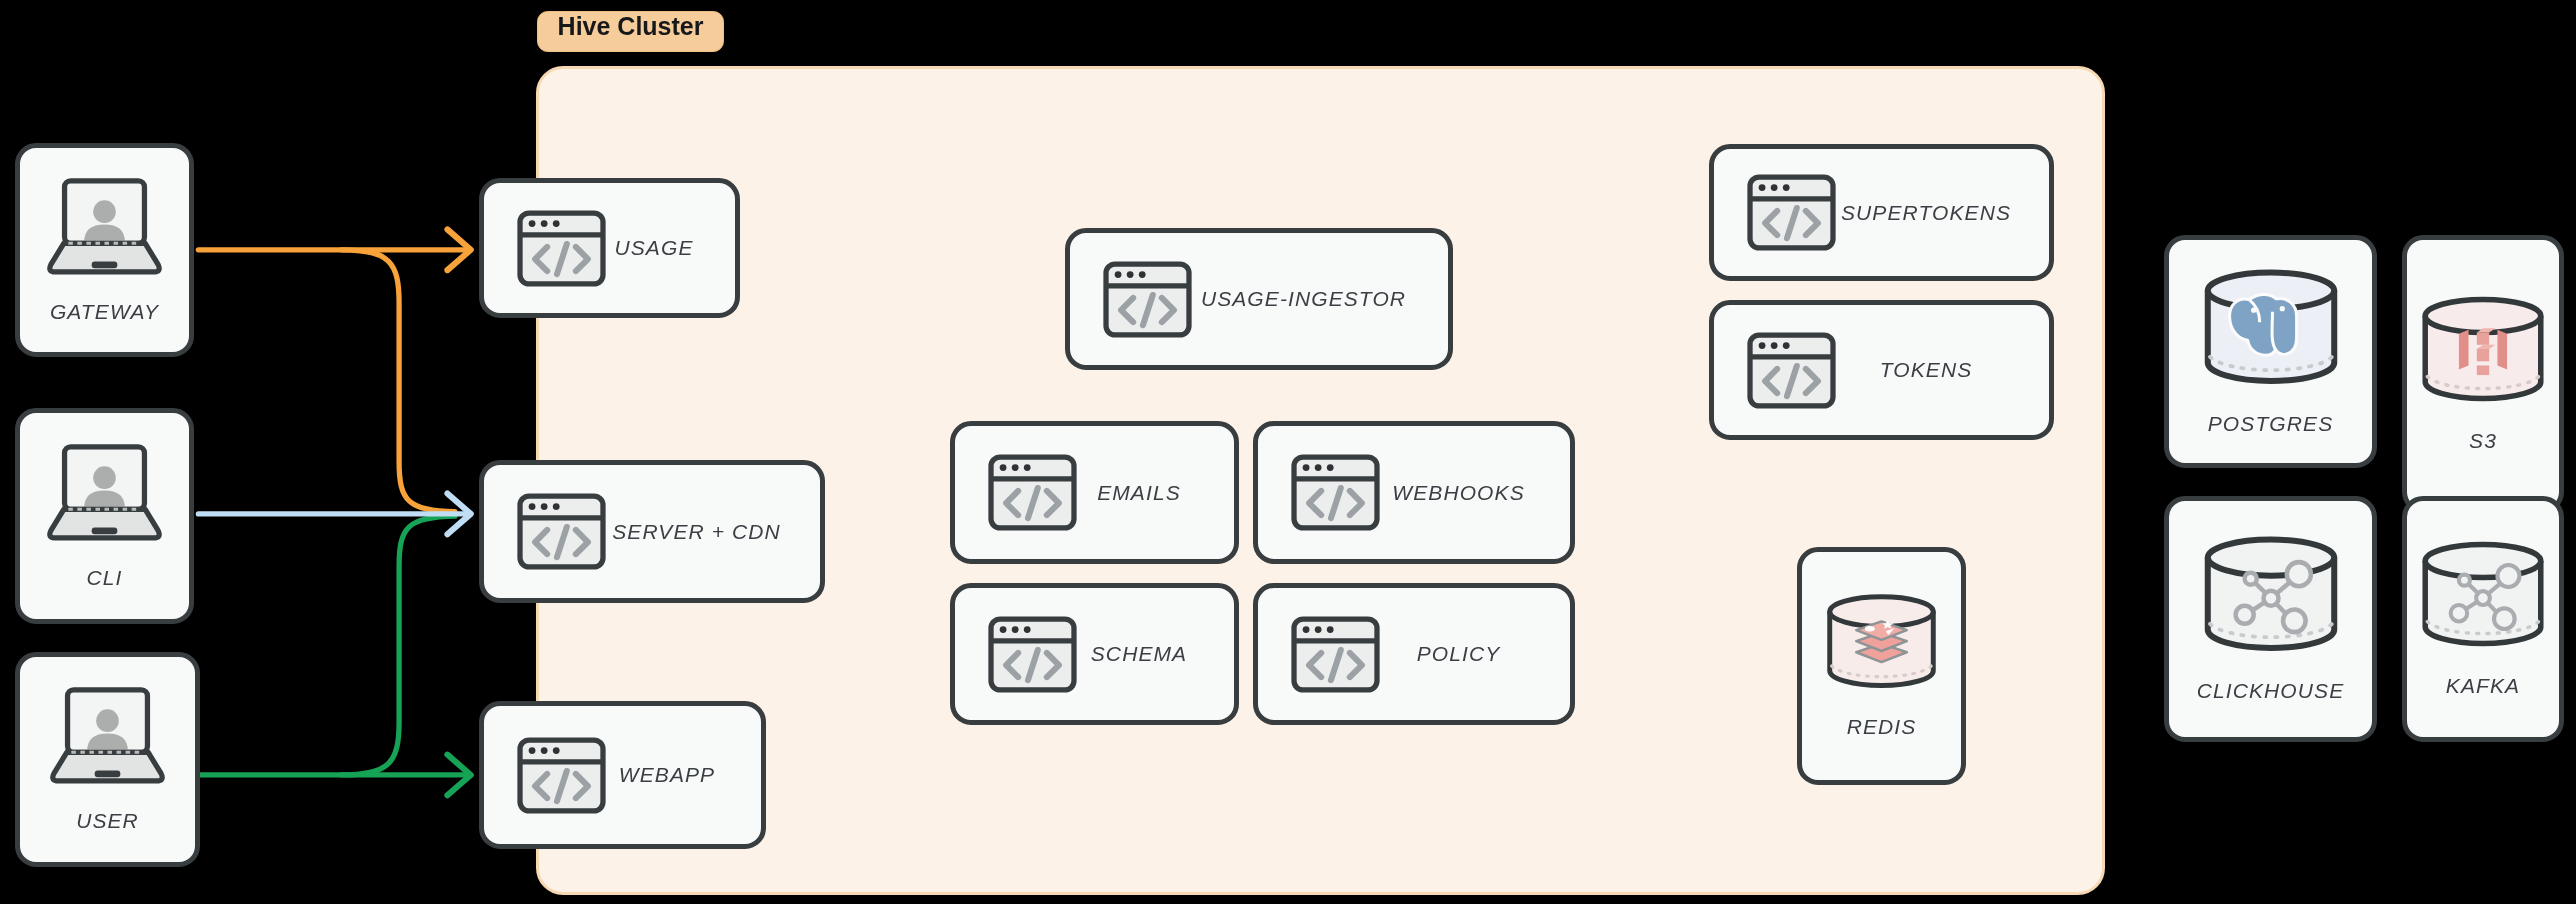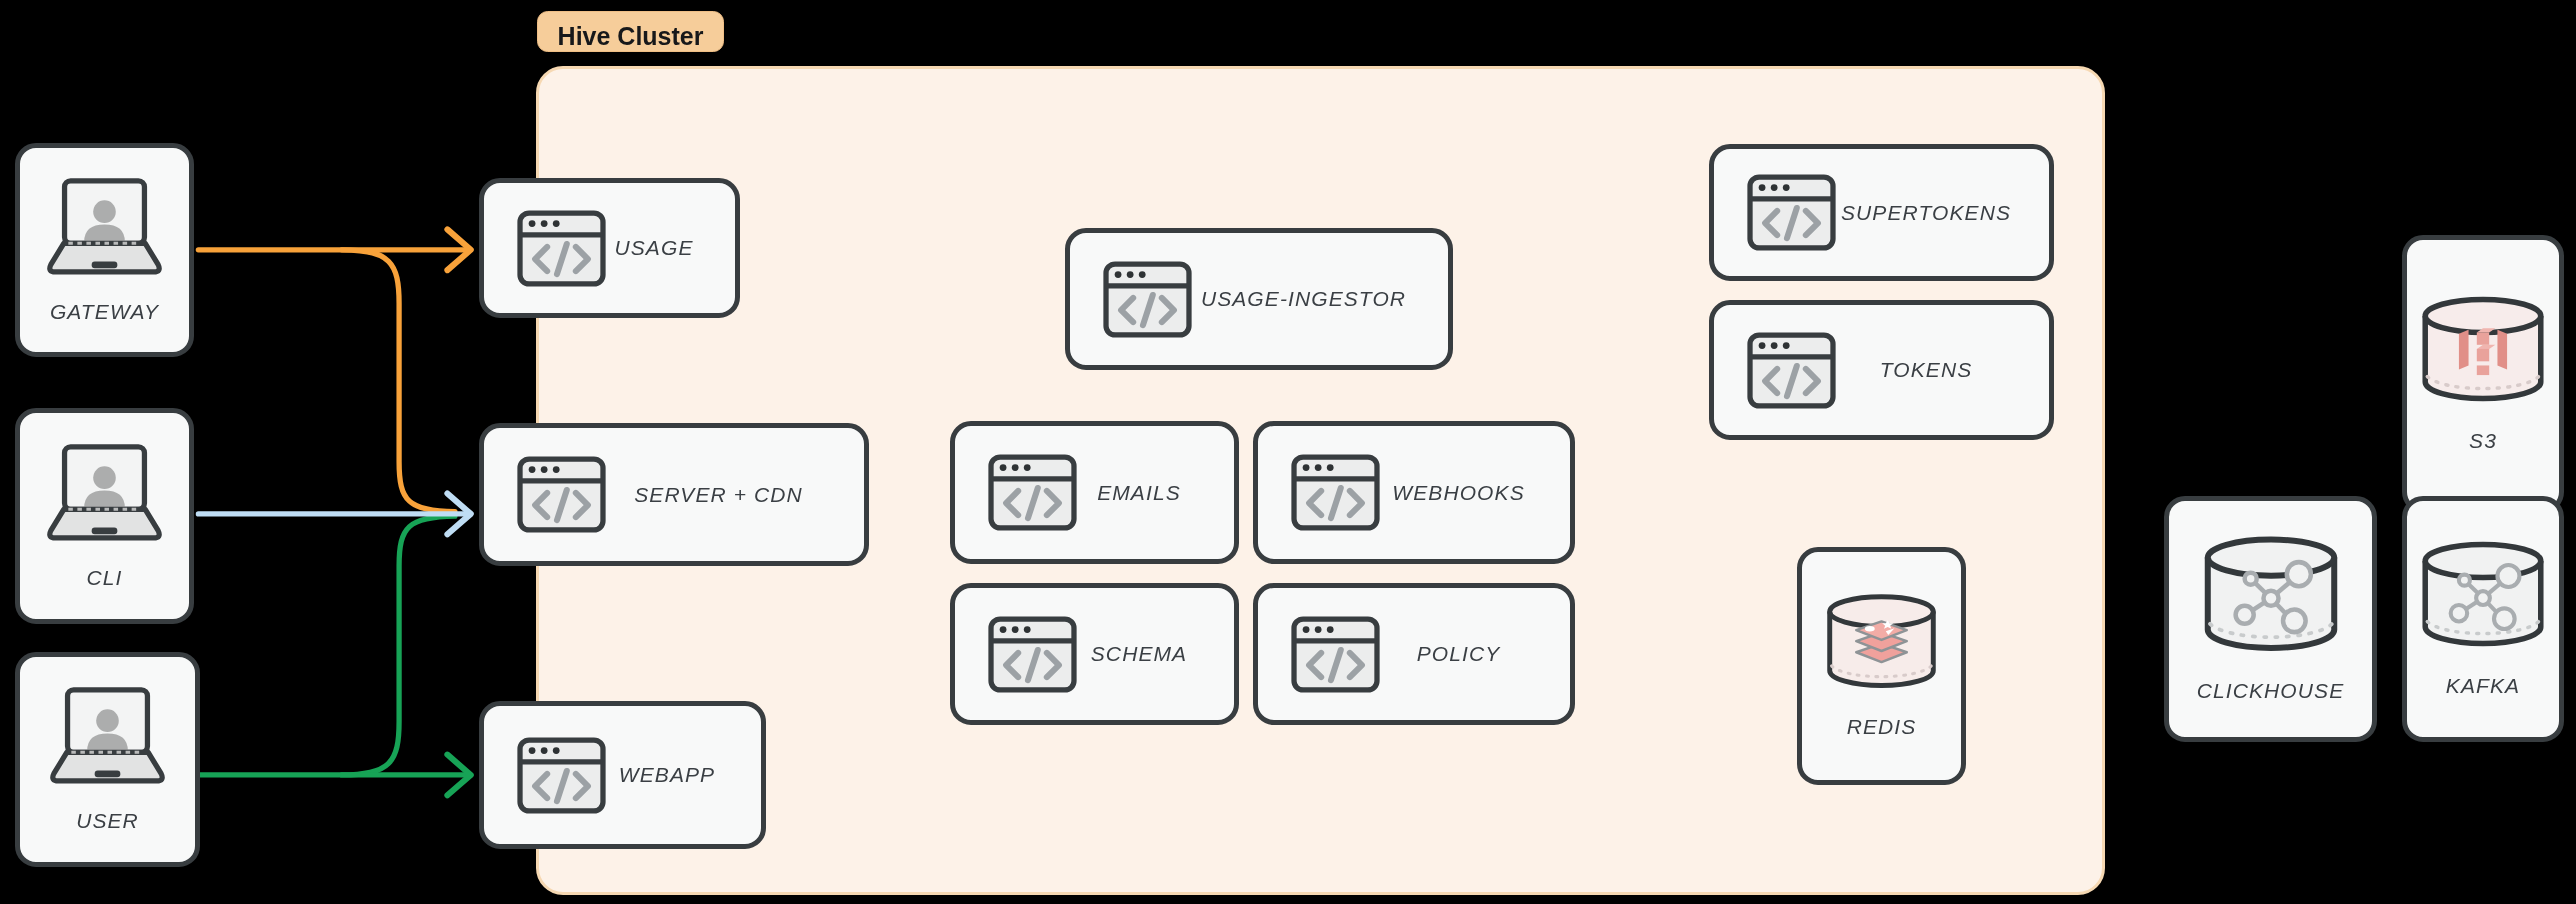--- a/index.html
+++ b/index.html
@@ -4,21 +4,21 @@
 <style>
   html,body{margin:0;padding:0;background:#000;}
   .canvas{position:relative;width:2576px;height:904px;background:#000;overflow:hidden;
           font-family:"Liberation Sans",sans-serif;}
 
   
   .cluster{position:absolute;left:536px;top:66px;width:1569px;height:829px;
            background:#FDF2E8;border:3px solid #F6D8B2;border-radius:27px;box-sizing:border-box;z-index:0;}
   .cluster-badge{position:absolute;left:537px;top:10.6px;height:41px;padding:0 19.6px;
                  background:#F6CD9A;border:1.5px solid #EFBe85;border-radius:10.6px;box-sizing:border-box;
-                 display:flex;align-items:flex-end;font-size:25px;font-weight:700;color:#17181A;z-index:4;}
+                 display:flex;align-items:flex-start;font-size:25px;font-weight:700;color:#17181A;z-index:4;}
 
   
   .node{position:absolute;background:#F8F9F9;border:5.3px solid #383D40;border-radius:21px;
         box-sizing:border-box;display:flex;z-index:3;}
   .label{font-style:italic;font-size:21px;color:#3A3F44;letter-spacing:1.1px;white-space:nowrap;}
 
   .client,.store{flex-direction:column;align-items:center;justify-content:center;gap:22px;}
   .service{flex-direction:row;align-items:center;padding:0 33px;}
   .service .label{flex:1;text-align:center;}
   .icon{display:flex;align-items:center;justify-content:center;}
@@ -158,21 +158,21 @@
   </div>
 
   <div class="node service" style="left:479px;top:178px;width:261px;height:140px">
     <span class="icon">
         <svg width="89" height="77" viewBox="0 0 118 102">
           <use href="#ic-browser"></use>
         </svg>
       </span>
     <span class="label">USAGE</span>
   </div>
-  <div class="node service" style="left:479px;top:423px;width:390px;height:143px">
+  <div class="node service" style="left:479px;top:460px;width:346px;height:143px">
     <span class="icon">
         <svg width="89" height="77" viewBox="0 0 118 102">
           <use href="#ic-browser"></use>
         </svg>
       </span>
     <span class="label">SERVER + CDN</span>
   </div>
   <div class="node service" style="left:479px;top:701px;width:287px;height:148px">
     <span class="icon">
         <svg width="89" height="77" viewBox="0 0 118 102">
@@ -240,20 +240,28 @@
 
   <div class="node store" style="left:1797px;top:547px;width:169px;height:238px">
     <span class="icon">
         <svg width="115" height="100" viewBox="0 0 152 132">
           <use href="#ic-cyl-redis"></use>
         </svg>
       </span>
     <span class="label">REDIS</span>
   </div>
 
+  <div class="node store" style="left:2164px;top:235px;width:213px;height:233px">
+    <span class="icon">
+        <svg width="140" height="122" viewBox="0 0 186 162">
+          <use href="#ic-cyl-postgres"></use>
+        </svg>
+      </span>
+    <span class="label">POSTGRES</span>
+  </div>
   <div class="node store" style="left:2402px;top:235px;width:162px;height:278px">
     <span class="icon">
         <svg width="128" height="112" viewBox="0 0 170 148">
           <use href="#ic-cyl-s3"></use>
         </svg>
       </span>
     <span class="label">S3</span>
   </div>
   <div class="node store" style="left:2164px;top:496px;width:213px;height:246px">
     <span class="icon">

